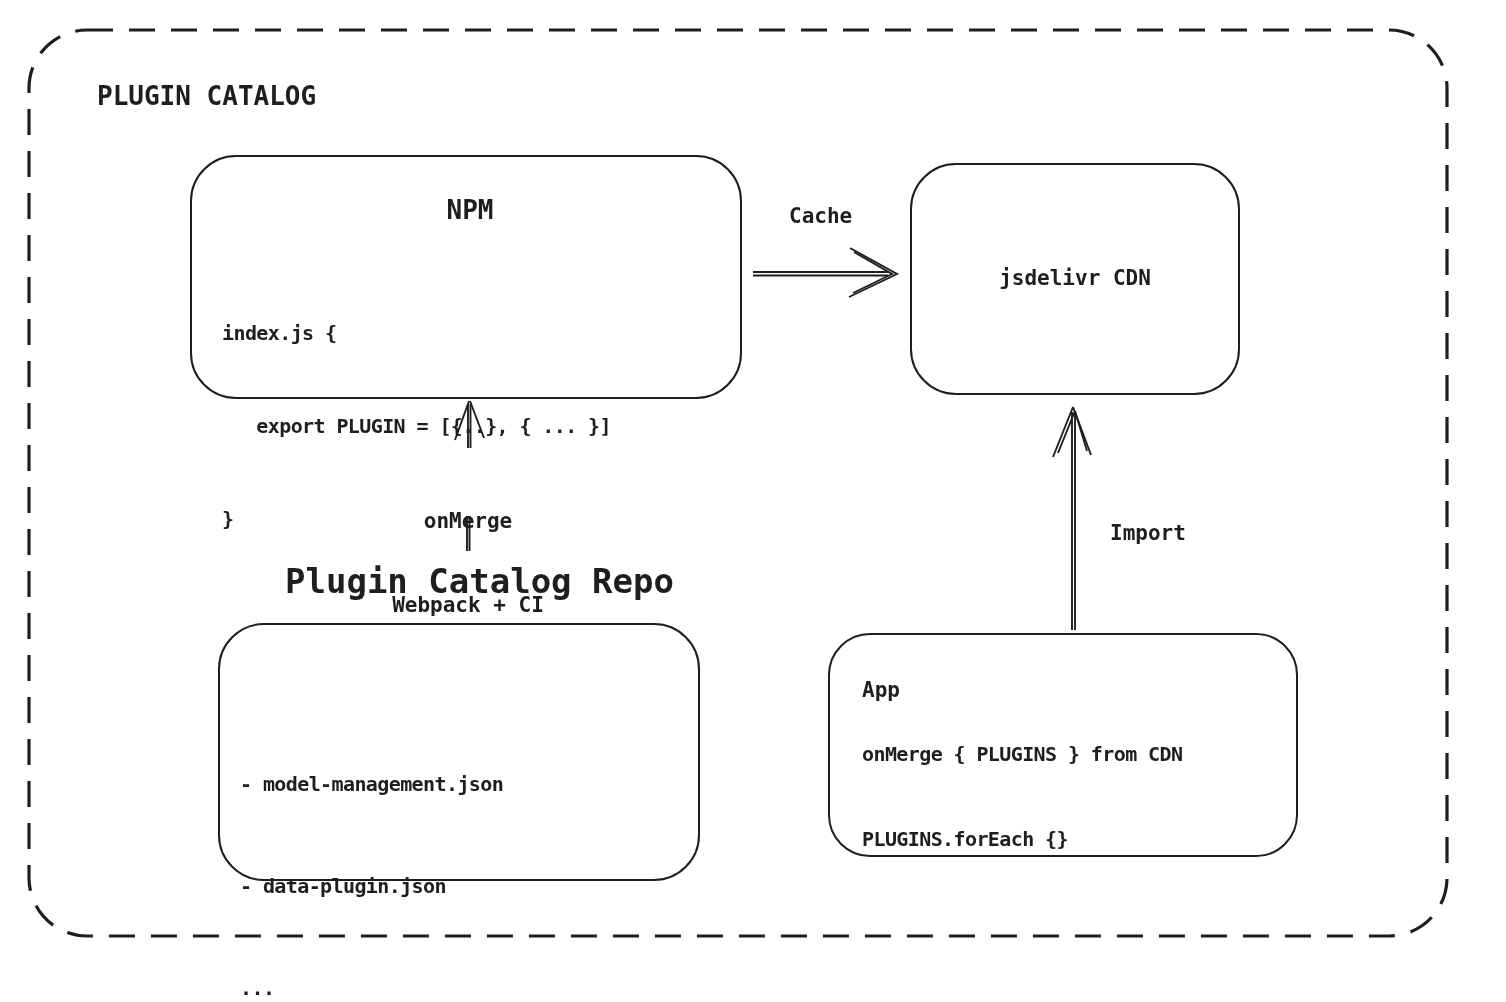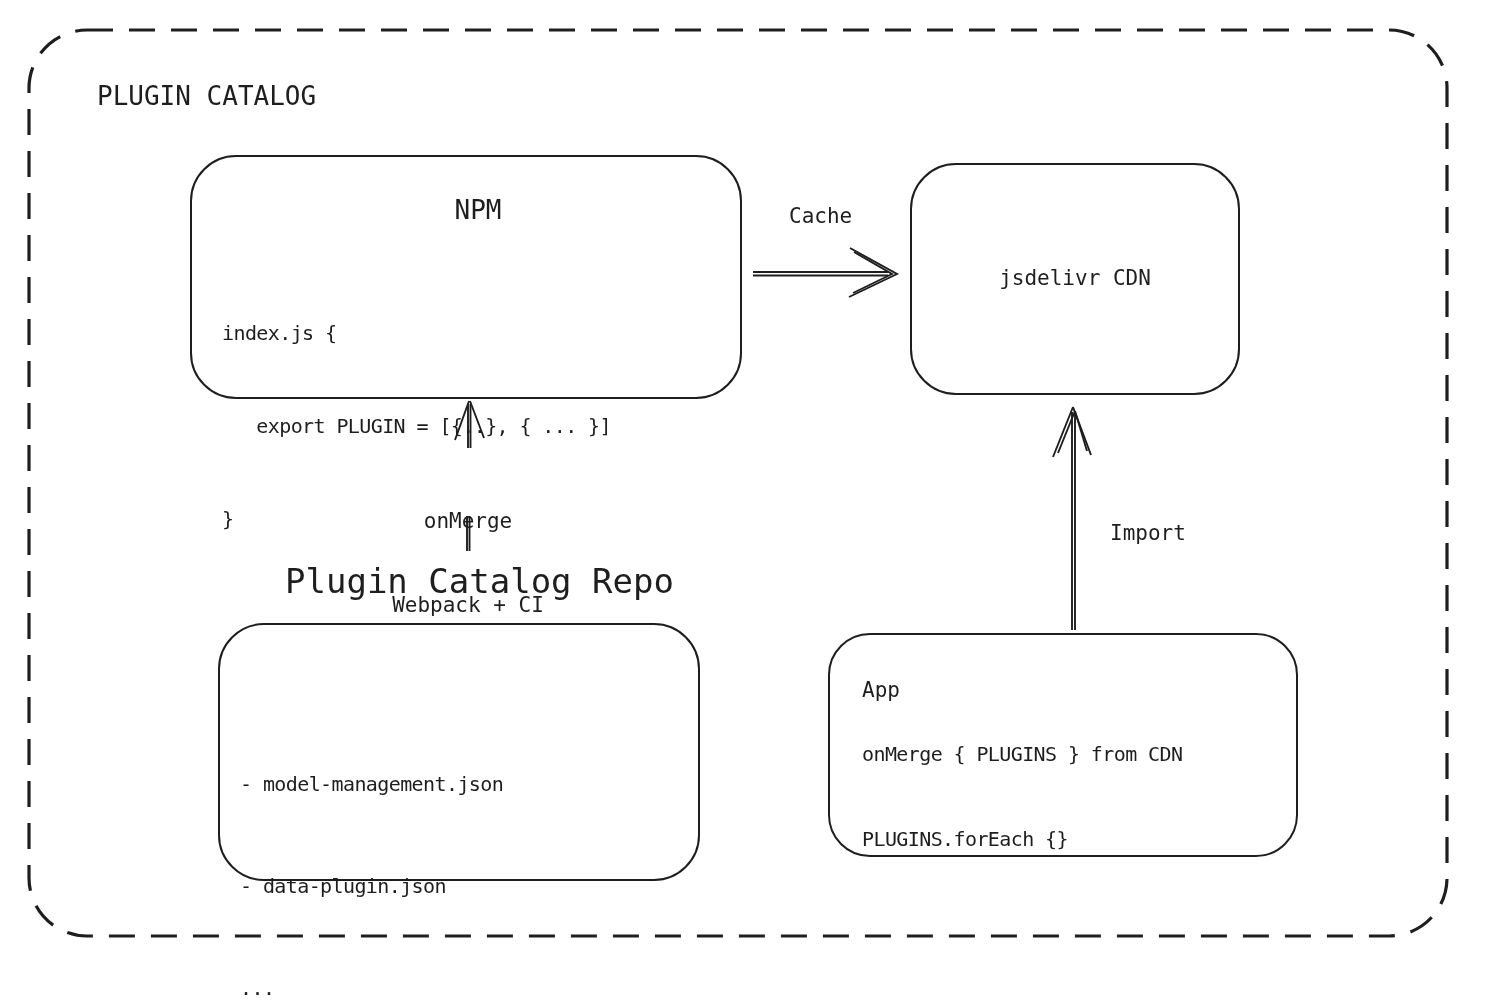--- a/index.html
+++ b/index.html
@@ -2,21 +2,21 @@
 <html><head>
 <meta charset="utf-8">
 <style>
   html, body { margin: 0; padding: 0; background: #ffffff; }
   .stage {
     position: relative;
     width: 1506px;
     height: 1002px;
     background: #ffffff;
     font-family: "DejaVu Sans Mono", "Liberation Mono", monospace;
-    font-weight: 400;
+    font-weight: 700;
     color: #1e1e1e;
     overflow: hidden;
   }
   .abs { position: absolute; white-space: pre; }
   .label { font-size: 21px; line-height: 28px; }
   .code  { font-size: 20px; line-height: 31px; letter-spacing: -0.6px; }
   .box {
     position: absolute;
     border: 2.5px solid #1e1e1e;
     border-radius: 46px;
@@ -61,21 +61,21 @@
       <path d="M1073,407 L1053,457"></path>
       <path d="M1073,407 L1091,455"></path>
       <path d="M1075,411 L1058,453"></path>
       <path d="M1075,411 L1087,451"></path>
     </g>
   </svg>
 
   <div class="abs label node-text" style="left:97px; top:82px; font-size:26px;">PLUGIN CATALOG</div>
 
   <div class="box" style="left:190px; top:155px; width:552px; height:244px;"></div>
-  <div class="abs label node-text center" style="left:190px; top:196px; width:552px; font-size:26px;padding-left:12px;">NPM</div>
+  <div class="abs label node-text center" style="left:182px; top:196px; width:552px; font-size:26px;padding-left:12px;">NPM</div>
   <div class="abs code node-text" style="left:222px; top:256px;">
     <div>index.js {</div>
     <div>   export PLUGIN = [{..}, { ... }]</div>
     <div>}</div>
   </div>
 
   <div class="abs label node-text" style="left:789px; top:202px;">Cache</div>
 
   <div class="box" style="left:910px; top:163px; width:330px; height:232px;"></div>
   <div class="abs label node-text center" style="left:910px; top:264px; width:330px;">jsdelivr CDN</div>

